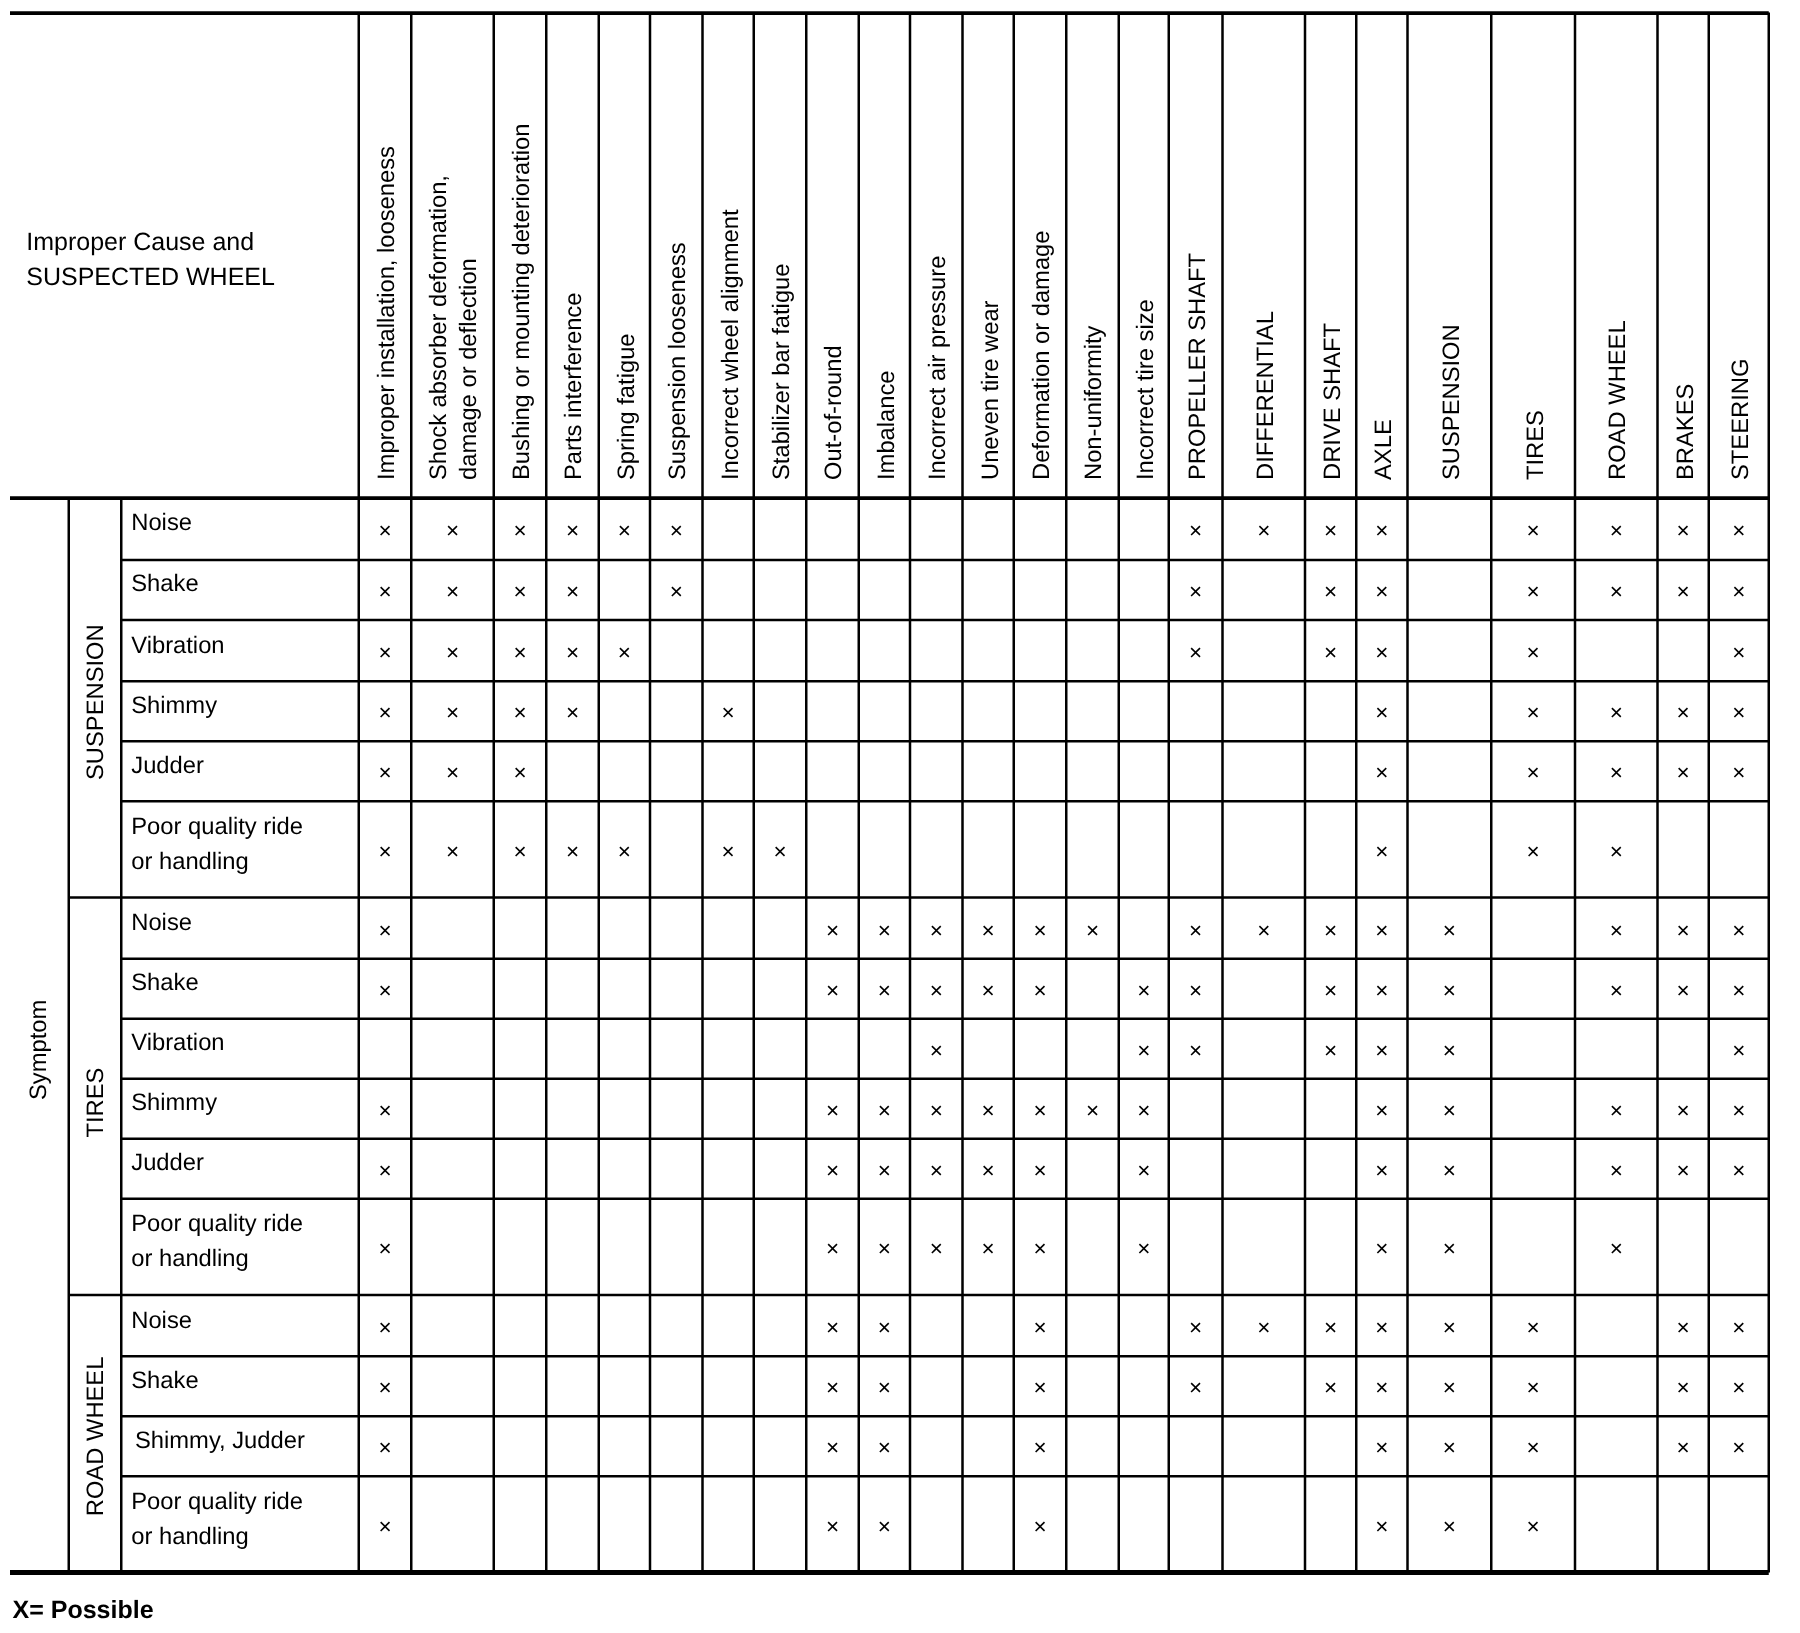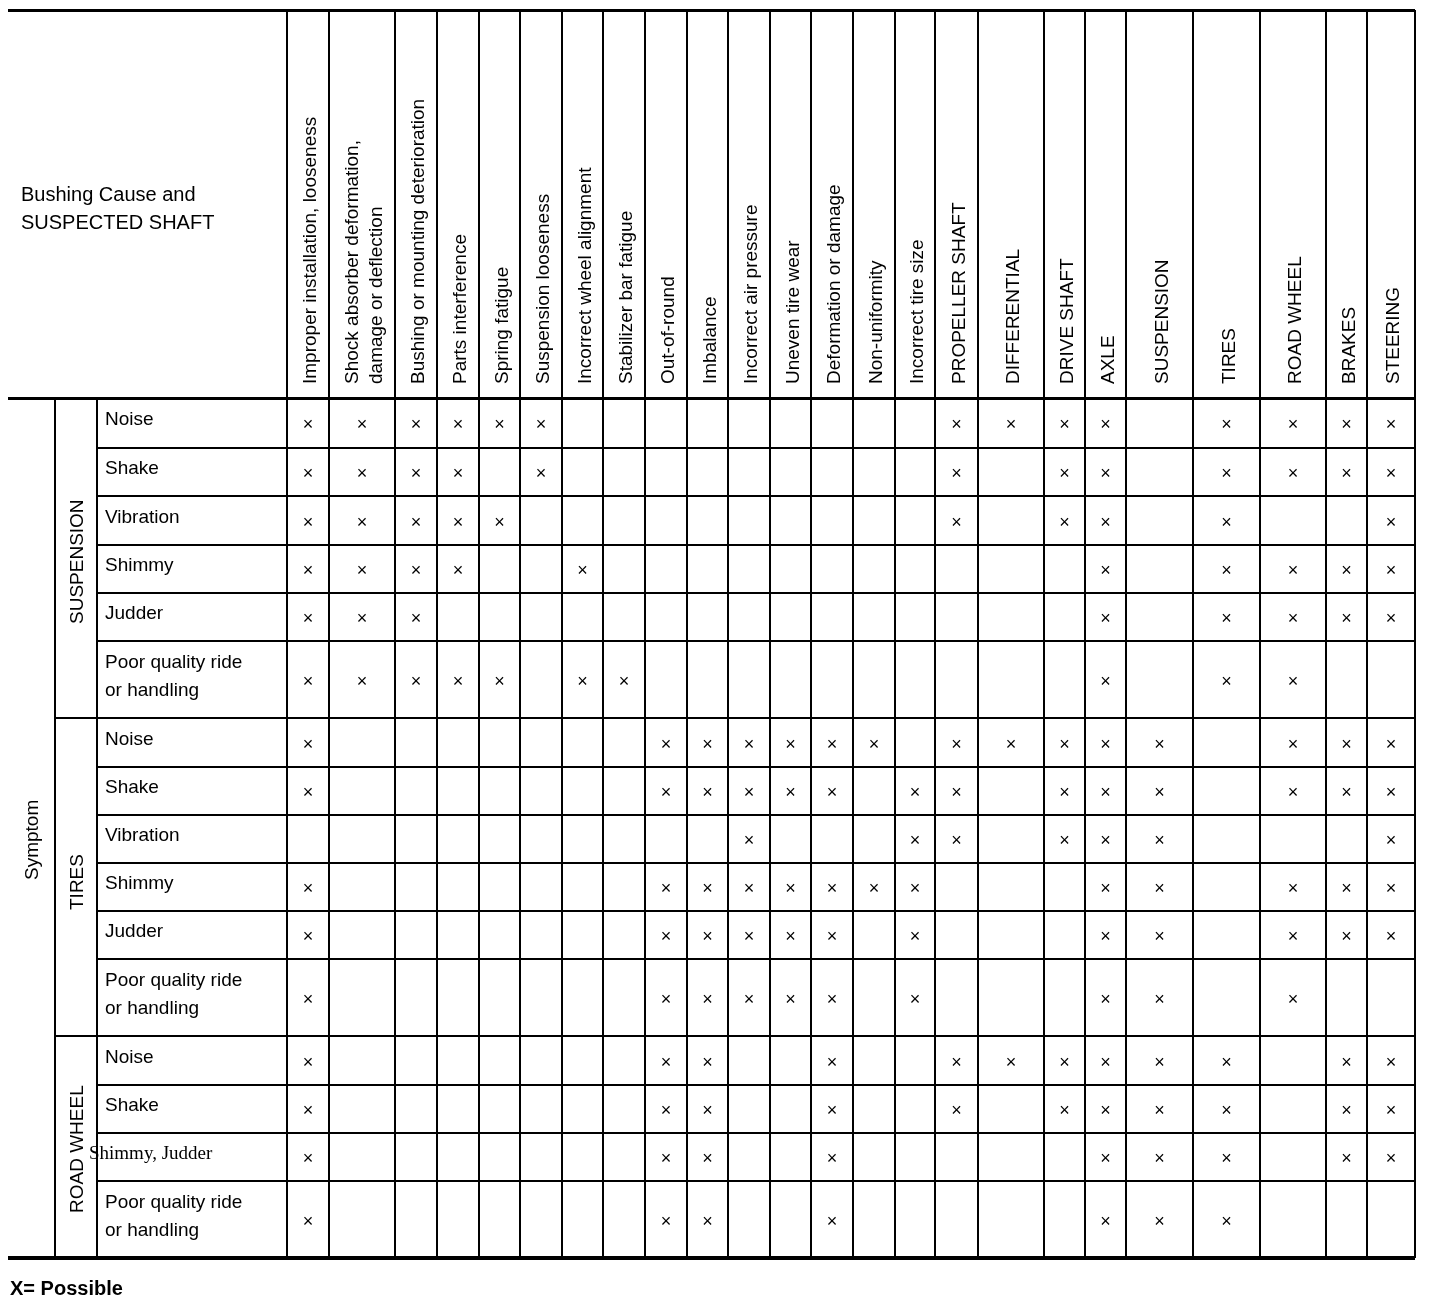--- a/index.html
+++ b/index.html
@@ -14,22 +14,22 @@
     .rot { position: absolute; transform-origin: 0 0; transform: rotate(-90deg); white-space: nowrap; font-size: 19px; line-height: 24px; }
     .mark { position: absolute; font-size: 18px; line-height: 18px; width: 20px; text-align: center; }
     #corner-title { position: absolute; left: 21px; top: 180px; font-size: 20px; line-height: 28px; }
     #footer { position: absolute; left: 10px; top: 1277px; font-size: 20px; font-weight: bold; }
   </style>
 </head>
 <body>
 
 <div id="sheet">
   <div id="corner-title">
-    <div>Bushing Cause and</div>
-    <div>SUSPECTED SHAFT</div>
+    <div>Improper Cause and</div>
+    <div>SUSPECTED WHEEL</div>
   </div>
   <div id="footer">X= Possible</div>
 <div class="hline" style="left: 8px; top: 8.5px; width: 1407px; height: 3px;"></div>
     <div class="hline" style="left: 8px; top: 396.5px; width: 1407px; height: 3px;"></div>
     <div class="hline" style="left: 8px; top: 1256px; width: 1407px; height: 4px;"></div>
     <div class="vline" style="left: 286px; top: 10px; width: 2px; height: 1248px;"></div>
     <div class="vline" style="left: 328px; top: 10px; width: 2px; height: 1248px;"></div>
     <div class="vline" style="left: 394px; top: 10px; width: 2px; height: 1248px;"></div>
     <div class="vline" style="left: 436px; top: 10px; width: 2px; height: 1248px;"></div>
     <div class="vline" style="left: 478px; top: 10px; width: 2px; height: 1248px;"></div>
@@ -266,21 +266,21 @@
     <div class="mark" style="left: 656px; top: 1101px;">×</div>
     <div class="mark" style="left: 697.5px; top: 1101px;">×</div>
     <div class="mark" style="left: 822px; top: 1101px;">×</div>
     <div class="mark" style="left: 946.5px; top: 1101px;">×</div>
     <div class="mark" style="left: 1054.5px; top: 1101px;">×</div>
     <div class="mark" style="left: 1095.5px; top: 1101px;">×</div>
     <div class="mark" style="left: 1149.5px; top: 1101px;">×</div>
     <div class="mark" style="left: 1216.5px; top: 1101px;">×</div>
     <div class="mark" style="left: 1336.5px; top: 1101px;">×</div>
     <div class="mark" style="left: 1381px; top: 1101px;">×</div>
-    <div class="txt" style="left: 89px; top: 1139px; font-family: Liberation Serif, serif;">Shimmy, Judder</div>
+    <div class="txt" style="left: 108px; top: 1139px;">Shimmy, Judder</div>
     <div class="mark" style="left: 298px; top: 1149px;">×</div>
     <div class="mark" style="left: 656px; top: 1149px;">×</div>
     <div class="mark" style="left: 697.5px; top: 1149px;">×</div>
     <div class="mark" style="left: 822px; top: 1149px;">×</div>
     <div class="mark" style="left: 1095.5px; top: 1149px;">×</div>
     <div class="mark" style="left: 1149.5px; top: 1149px;">×</div>
     <div class="mark" style="left: 1216.5px; top: 1149px;">×</div>
     <div class="mark" style="left: 1336.5px; top: 1149px;">×</div>
     <div class="mark" style="left: 1381px; top: 1149px;">×</div>
     <div class="txt" style="left: 105px; top: 1187.5px;">Poor quality ride</div>

